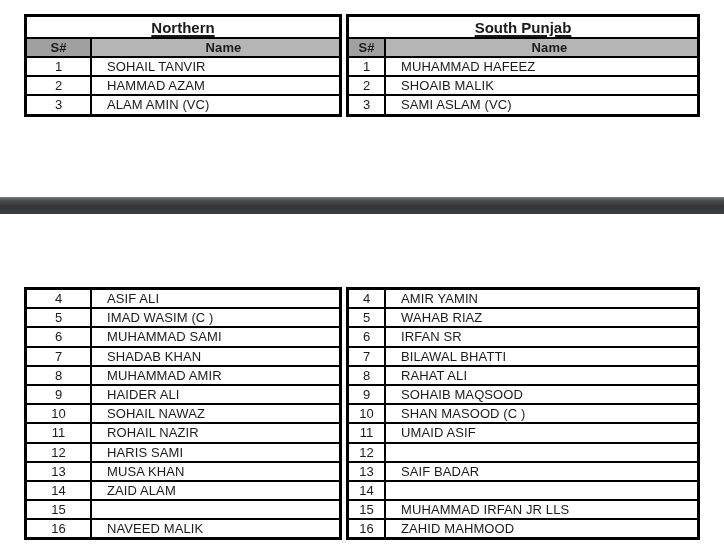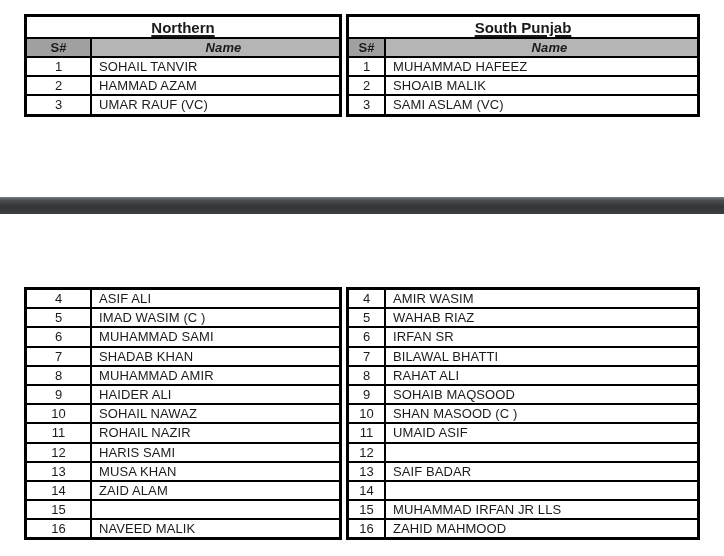--- a/index.html
+++ b/index.html
@@ -19,26 +19,26 @@
   .lower{top:73px;}
   .team-block{border:3px solid #000;background:#fff;box-sizing:border-box;}
   .team-block.left{width:318px;}
   .team-block.right{width:354px;}
   .team-title-row{
     height:20px;border-bottom:2px solid #000;display:flex;align-items:center;justify-content:center;
     font-weight:bold;font-size:15px;text-decoration:underline;text-decoration-thickness:2px;text-underline-offset:2px;
   }
   .colhead-row{display:flex;height:17px;border-bottom:2px solid #000;font-weight:bold;font-size:13px;}
   .colhead-row .sn{background:#a0a0a0;}
-  .colhead-row .nm{background:#b5b5b5;justify-content:center;padding-left:16px;font-style:italic;}
+  .colhead-row .nm{background:#b5b5b5;justify-content:center;padding-left:16px;}
   .row{display:flex;height:17.2px;border-bottom:2px solid #000;font-size:13px;}
   .team-block .row:last-child, .team-block .colhead-row:last-child{border-bottom:none;}
   .sn{width:65px;border-right:2px solid #000;display:flex;align-items:center;justify-content:center;box-sizing:border-box;flex:none;}
   .right .sn{width:37px;}
-  .nm{flex:1;display:flex;align-items:center;padding-left:7px;letter-spacing:.1px;}
+  .nm{flex:1;display:flex;align-items:center;padding-left:15px;letter-spacing:.1px;}
 </style>
 </head>
 <body>
 
 <div class="screen">
 
   <section class="page page1">
     <div class="squad-table upper">
 
       <div class="team-block left">
@@ -50,21 +50,21 @@
         <div class="row">
           <div class="sn">1</div>
           <div class="nm">SOHAIL TANVIR</div>
         </div>
         <div class="row">
           <div class="sn">2</div>
           <div class="nm">HAMMAD AZAM</div>
         </div>
         <div class="row">
           <div class="sn">3</div>
-          <div class="nm">UMAR RAUF (VC)</div>
+          <div class="nm">ALAM AMIN (VC)</div>
         </div>
       </div>
 
       <div class="team-block right">
         <div class="team-title-row">South Punjab</div>
         <div class="colhead-row">
           <div class="sn">S#</div>
           <div class="nm">Name</div>
         </div>
         <div class="row">
@@ -139,21 +139,21 @@
         </div>
         <div class="row">
           <div class="sn">16</div>
           <div class="nm">NAVEED MALIK</div>
         </div>
       </div>
 
       <div class="team-block right">
         <div class="row">
           <div class="sn">4</div>
-          <div class="nm">AMIR WASIM</div>
+          <div class="nm">AMIR YAMIN</div>
         </div>
         <div class="row">
           <div class="sn">5</div>
           <div class="nm">WAHAB RIAZ</div>
         </div>
         <div class="row">
           <div class="sn">6</div>
           <div class="nm">IRFAN SR</div>
         </div>
         <div class="row">

